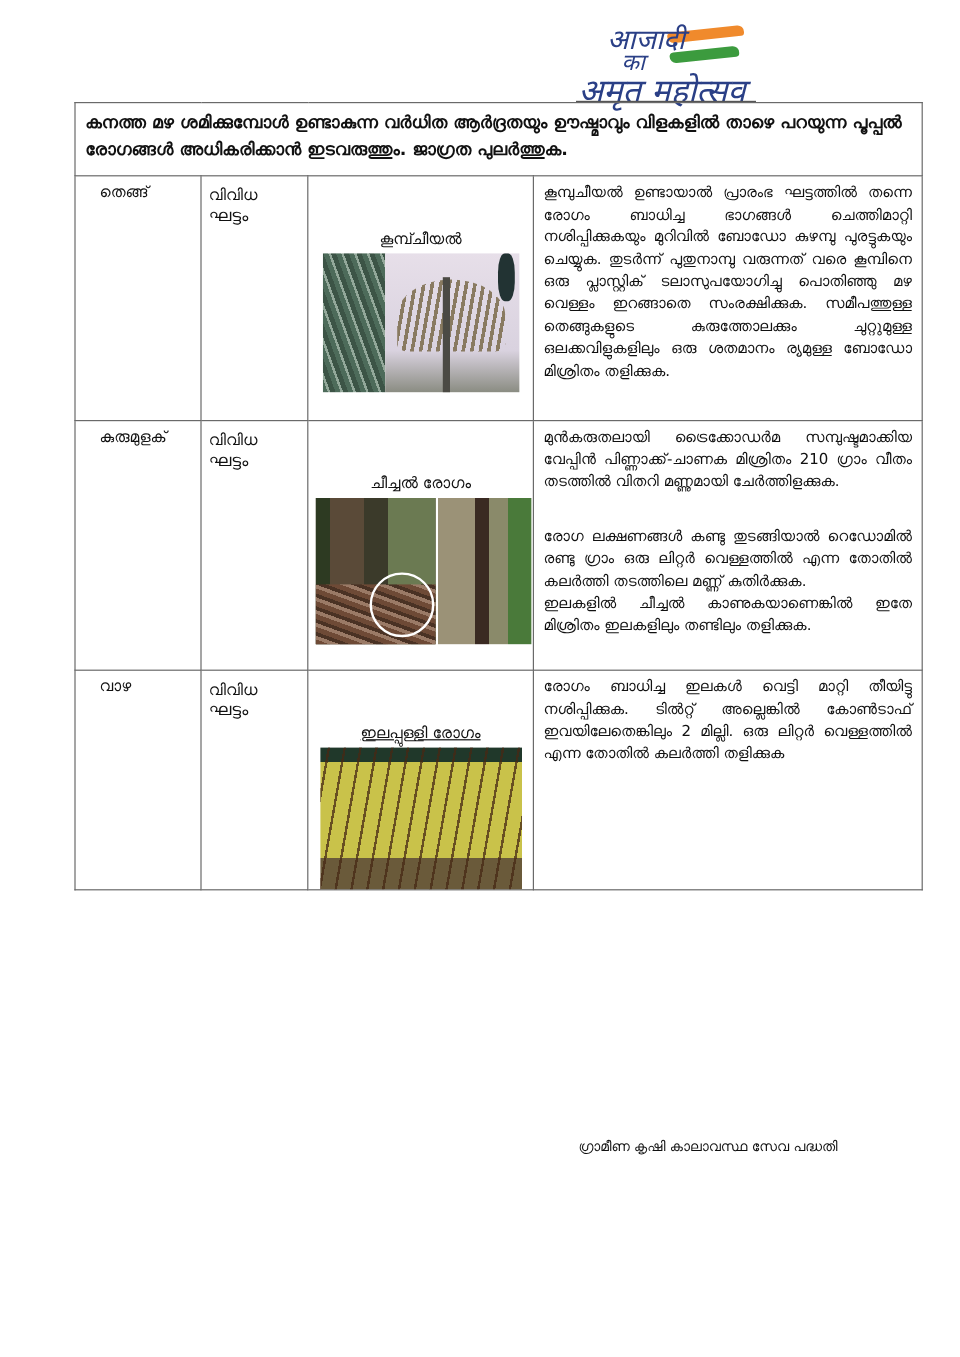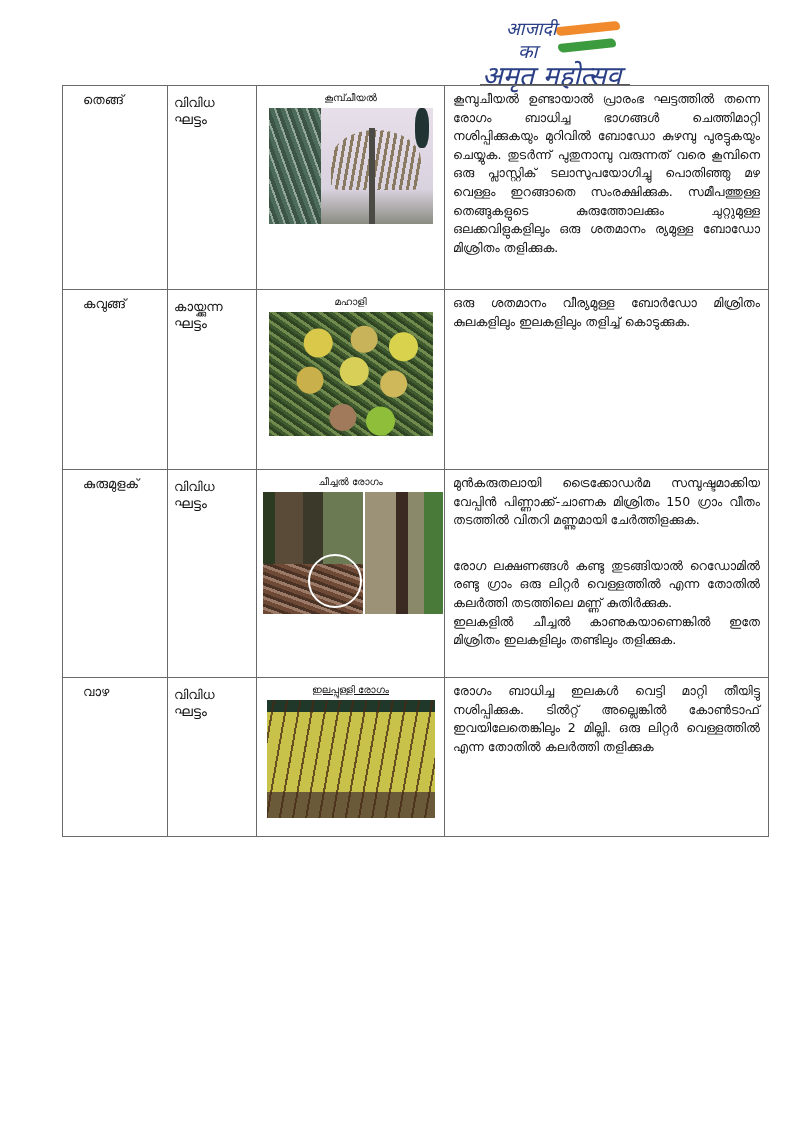--- a/index.html
+++ b/index.html
@@ -1,39 +1,39 @@
 <!DOCTYPE html>
 <html><head>
 <meta charset="utf-8">
 <style>
   html, body { margin: 0; padding: 0; background: #ffffff; }
   body { width: 800px; height: 1131px; position: relative; overflow: hidden;
          font-family: "DejaVu Sans", sans-serif; color: #111; }
   .logo { position: absolute; left: 478px; top: 14px; width: 160px; height: 70px; }
   .logo .l1, .logo .l2, .logo .l3 { position: absolute; color: #2a3f86;
          font-family: "DejaVu Serif", serif; font-style: italic; white-space: nowrap; }
-  .logo .l1 { left: 28px; top: 2px; font-size: 18px; }
+  .logo .l1 { left: 28px; top: 2px; font-size: 23px; }
   .logo .l2 { left: 40px; top: 24px; font-size: 19px; }
   .logo .l3 { left: 4px; top: 42px; font-size: 27px; }
   .logo .flag-o { position: absolute; left: 78px; top: 10px; width: 64px; height: 9px;
          background: #f08a2c; border-radius: 5px 10px 4px 10px; transform: skewY(-6deg); }
   .logo .flag-g { position: absolute; left: 80px; top: 27px; width: 58px; height: 9px;
          background: #3c9b3e; border-radius: 5px 10px 4px 10px; transform: skewY(-6deg); }
   .logo .underline { position: absolute; left: 2px; top: 70px; width: 150px; height: 1px; background:#555; }
 
   table.main { position: absolute; left: 62px; top: 85px; width: 706px;
                border-collapse: collapse; table-layout: fixed; }
   table.main td { border: 1.3px solid #6a6a6a; vertical-align: top; padding: 0; }
   .headline { font-weight: bold; font-size: 14.5px; line-height: 22px;
               padding: 6px 8px 10px 8px !important; height: 41px; }
   .crop { font-size: 13px; padding: 6px 20px !important; }
   .stage { font-size: 13px; padding: 8px 6px !important; line-height: 17px; }
   .stage .sub { font-size: 14px; display:block; }
   .disease { text-align: center; padding: 6px 6px 0 6px !important; }
-  .disease .dname { font-size: 10px; display: block; margin-bottom: 4px; }
+  .disease .dname { font-size: 13px; display: block; margin-bottom: 4px; margin-top: 39px; }
   .advice { font-size: 12.5px; line-height: 18.6px; text-align: justify;
             padding: 4px 8px 4px 8px !important; }
   .advice p { margin: 0; }
   .advice p + p { margin-top: 27px; }
   .advice p.tight { margin-top: 0; }
 
   .img { margin: 0 auto; position: relative; overflow: hidden; }
   
   .img-coconut { width: 164px; height: 116px; display:flex; }
   .img-coconut .a { width: 52px; height: 100%;
@@ -88,20 +88,23 @@
 </div>
 
 <table class="main">
   <colgroup>
     <col style="width:105px">
       <col style="width:89px">
       <col style="width:188px">
       <col style="width:324px">
   </colgroup>
   <tbody>
+      <tr>
+    <td colspan="4" class="headline">കനത്ത മഴ ശമിക്കുമ്പോൾ ഉണ്ടാകുന്ന വർധിത ആർദ്രതയും ഊഷ്മാവും വിളകളിൽ താഴെ പറയുന്ന പൂപ്പൽ രോഗങ്ങൾ അധികരിക്കാൻ ഇടവരുത്തും. ജാഗ്രത പുലർത്തുക.</td>
+  </tr>
 
   <tr style="height:204px">
     <td class="crop">തെങ്ങ്</td>
     <td class="stage">
       <span>വിവിധ</span><br>
       <span class="sub">ഘട്ടം</span>
     </td>
     <td class="disease">
       <span class="dname">കൂമ്പ്ചീയൽ</span>
       <div class="img img-coconut">
@@ -111,52 +114,38 @@
               <div class="trunk"></div>
               <div class="tr"></div>
             </div>
       </div>
     </td>
     <td class="advice">
       <p>കൂമ്പുചീയൽ ഉണ്ടായാൽ പ്രാരംഭ ഘട്ടത്തിൽ തന്നെ രോഗം ബാധിച്ച ഭാഗങ്ങൾ ചെത്തിമാറ്റി നശിപ്പിക്കുകയും മുറിവിൽ ബോഡോ കുഴമ്പു പുരട്ടുകയും ചെയ്യുക. തുടർന്ന് പുതുനാമ്പു വരുന്നത് വരെ കൂമ്പിനെ ഒരു പ്ലാസ്റ്റിക് ടലാസുപയോഗിച്ചു പൊതിഞ്ഞു മഴ വെള്ളം ഇറങ്ങാതെ സംരക്ഷിക്കുക. സമീപത്തുള്ള തെങ്ങുകളുടെ കുരുത്തോലക്കും ചുറ്റുമുള്ള ഒലക്കവിളുകളിലും ഒരു ശതമാനം ര്യമുള്ള ബോഡോ മിശ്രിതം തളിക്കുക.</p>
     </td>
   </tr>
 
-  <tr style="height:180px">
-    <td class="crop">കവുങ്ങ്</td>
-    <td class="stage">
-      <span>കായ്ക്കുന്ന</span><br>
-      <span class="sub">ഘട്ടം</span>
-    </td>
-    <td class="disease">
-      <span class="dname">മഹാളി</span>
-      <div class="img img-areca"></div>
-    </td>
-    <td class="advice">
-      <p>ഒരു ശതമാനം വീര്യമുള്ള ബോർഡോ മിശ്രിതം കുലകളിലും ഇലകളിലും തളിച്ച് കൊടുക്കുക.</p>
-    </td>
-  </tr>
 
   <tr style="height:208px">
     <td class="crop">കുരുമുളക്</td>
     <td class="stage">
       <span>വിവിധ</span><br>
       <span class="sub">ഘട്ടം</span>
     </td>
     <td class="disease">
       <span class="dname">ചീച്ചൽ രോഗം</span>
       <div class="img img-pepper">
         <div class="a">
               <div class="circ"></div>
             </div>
         <div class="b"></div>
       </div>
     </td>
     <td class="advice">
-      <p>മുൻകരുതലായി ട്രൈക്കോഡർമ സമ്പുഷ്ടമാക്കിയ വേപ്പിൻ പിണ്ണാക്ക്-ചാണക മിശ്രിതം 150 ഗ്രാം വീതം തടത്തിൽ വിതറി മണ്ണുമായി ചേർത്തിളക്കുക.</p>
+      <p>മുൻകരുതലായി ട്രൈക്കോഡർമ സമ്പുഷ്ടമാക്കിയ വേപ്പിൻ പിണ്ണാക്ക്-ചാണക മിശ്രിതം 210 ഗ്രാം വീതം തടത്തിൽ വിതറി മണ്ണുമായി ചേർത്തിളക്കുക.</p>
       <p>രോഗ ലക്ഷണങ്ങൾ കണ്ടു തുടങ്ങിയാൽ റെഡോമിൽ രണ്ടു ഗ്രാം ഒരു ലിറ്റർ വെള്ളത്തിൽ എന്ന തോതിൽ കലർത്തി തടത്തിലെ മണ്ണ് കുതിർക്കുക.</p>
       <p class="tight">ഇലകളിൽ ചീച്ചൽ കാണുകയാണെങ്കിൽ ഇതേ മിശ്രിതം ഇലകളിലും തണ്ടിലും തളിക്കുക.</p>
     </td>
   </tr>
 
   <tr style="height:159px">
     <td class="crop">വാഴ</td>
     <td class="stage">
       <span>വിവിധ</span><br>
       <span class="sub">ഘട്ടം</span>
@@ -166,13 +155,14 @@
       <div class="img img-banana"></div>
     </td>
     <td class="advice">
       <p>രോഗം ബാധിച്ച ഇലകൾ വെട്ടി മാറ്റി തീയിട്ടു നശിപ്പിക്കുക. ടിൽറ്റ് അല്ലെങ്കിൽ കോൺടാഫ് ഇവയിലേതെങ്കിലും 2 മില്ലി. ഒരു ലിറ്റർ വെള്ളത്തിൽ എന്ന തോതിൽ കലർത്തി തളിക്കുക</p>
     </td>
   </tr>
 </tbody>
   </table>
 
 <div class="footer">
+  <div>ഗ്രാമീണ കൃഷി കാലാവസ്ഥ സേവ പദ്ധതി</div>
 </div>
 
 </body></html>

